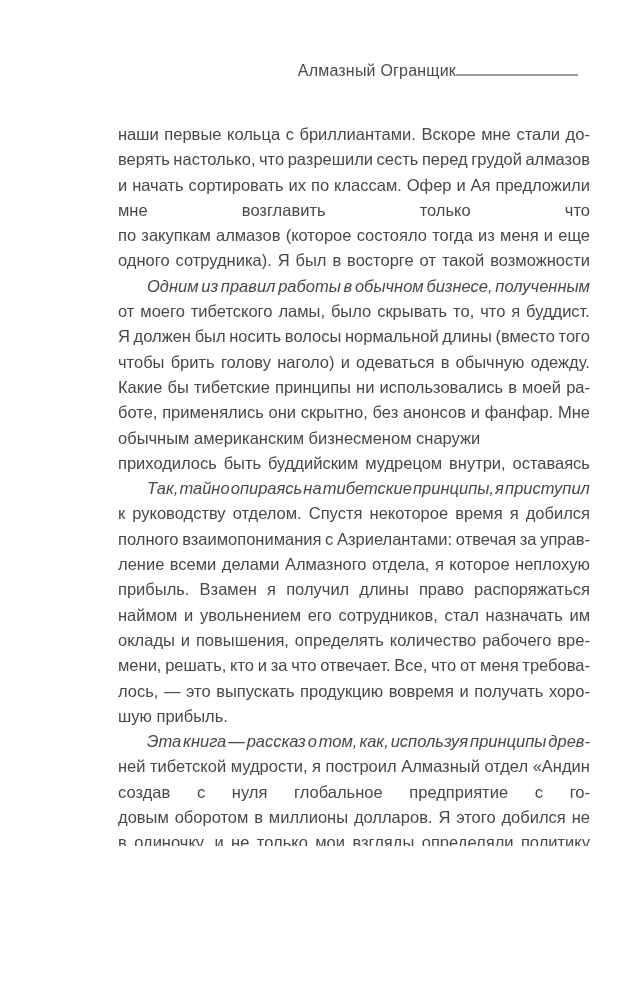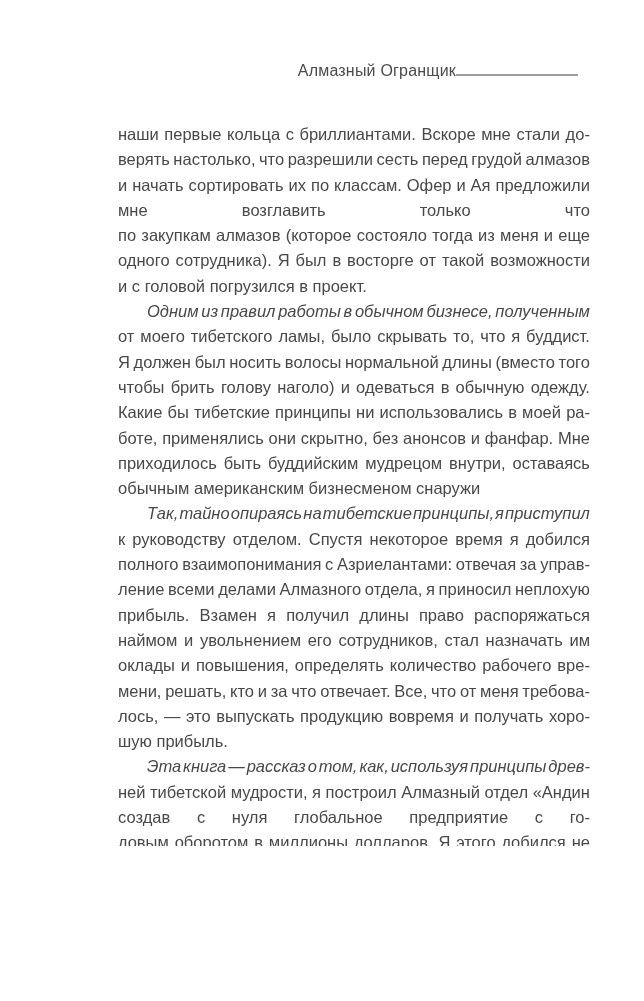--- a/index.html
+++ b/index.html
@@ -124,21 +124,20 @@
         <span>одного</span>
         <span>сотрудника).</span>
         <span>Я</span>
         <span>был</span>
         <span>в</span>
         <span>восторге</span>
         <span>от</span>
         <span>такой</span>
         <span>возможности</span>
       </div>
-      <div class="line">и с головой погрузился в проект.</div>
       <div class="line j ind">
         <span>Одним</span>
         <span>из</span>
         <span>правил</span>
         <span>работы</span>
         <span>в</span>
         <span>обычном</span>
         <span>бизнесе,</span>
         <span>полученным</span>
       </div>
@@ -191,29 +190,29 @@
         <span>боте,</span>
         <span>применялись</span>
         <span>они</span>
         <span>скрытно,</span>
         <span>без</span>
         <span>анонсов</span>
         <span>и</span>
         <span>фанфар.</span>
         <span>Мне</span>
       </div>
+      <div class="line">обычным американским бизнесменом снаружи</div>
       <div class="line j">
         <span>приходилось</span>
         <span>быть</span>
         <span>буддийским</span>
         <span>мудрецом</span>
         <span>внутри,</span>
         <span>оставаясь</span>
       </div>
-      <div class="line">обычным американским бизнесменом снаружи</div>
       <div class="line j ind">
         <span>Так,</span>
         <span>тайно</span>
         <span>опираясь</span>
         <span>на</span>
         <span>тибетские</span>
         <span>принципы,</span>
         <span>я</span>
         <span>приступил</span>
       </div>
@@ -236,21 +235,21 @@
         <span>за</span>
         <span>управ-</span>
       </div>
       <div class="line j">
         <span>ление</span>
         <span>всеми</span>
         <span>делами</span>
         <span>Алмазного</span>
         <span>отдела,</span>
         <span>я</span>
-        <span>приносил</span>
+        <span>которое</span>
         <span>неплохую</span>
       </div>
       <div class="line j">
         <span>прибыль.</span>
         <span>Взамен</span>
         <span>я</span>
         <span>получил</span>
         <span>длины</span>
         <span>право</span>
         <span>распоряжаться</span>

